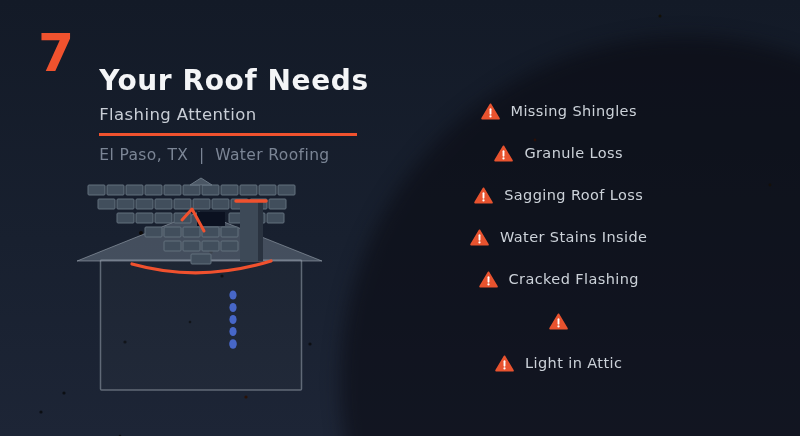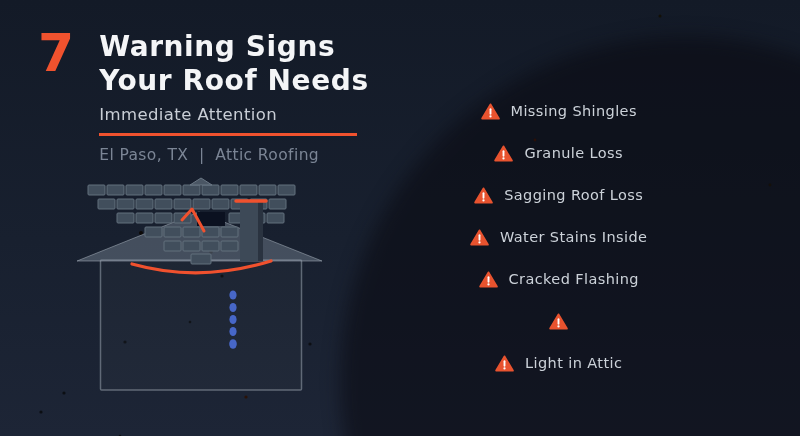--- a/index.html
+++ b/index.html
@@ -70,24 +70,24 @@
     <circle cx="120" cy="436" r="1.3" fill="#0d0f13"></circle>
     <circle cx="211" cy="252" r="1.8" fill="#0a0c10"></circle>
     <circle cx="535" cy="140" r="1.4" fill="#2a1008"></circle>
     <circle cx="660" cy="16" r="1.5" fill="#131006"></circle>
     <circle cx="770" cy="185" r="1.4" fill="#14100a"></circle>
   </svg>
 
   <div class="header">
     <div class="big-number">7</div>
     <div class="title-col">
-      <div class="title"><span>Warning Signs</span><br><span>Your Roof Needs</span></div>
-      <div class="subtitle">Immediate Attention</div>
+      <div class="title"><br><span>Your Roof Needs</span></div>
+      <div class="subtitle">Flashing Attention</div>
       <div class="divider"></div>
-      <div class="location">El Paso, TX  |  Attic Roofing</div>
+      <div class="location">El Paso, TX  |  Water Roofing</div>
     </div>
   </div>
 
   <svg class="house" width="290" height="232" viewBox="50 168 290 232">
 
     <rect x="100.5" y="260" width="201" height="130" rx="1" fill="rgba(255,255,255,0.025)" stroke="#8e98a4" stroke-opacity="0.6" stroke-width="1.5"></rect>
 
     <polygon points="77,261 199,212 322,261" fill="rgba(122,136,150,0.45)" stroke="rgba(175,185,195,0.5)" stroke-width="1"></polygon>
 
     <g fill="#414e5c" stroke="#63707d" stroke-width="1">

